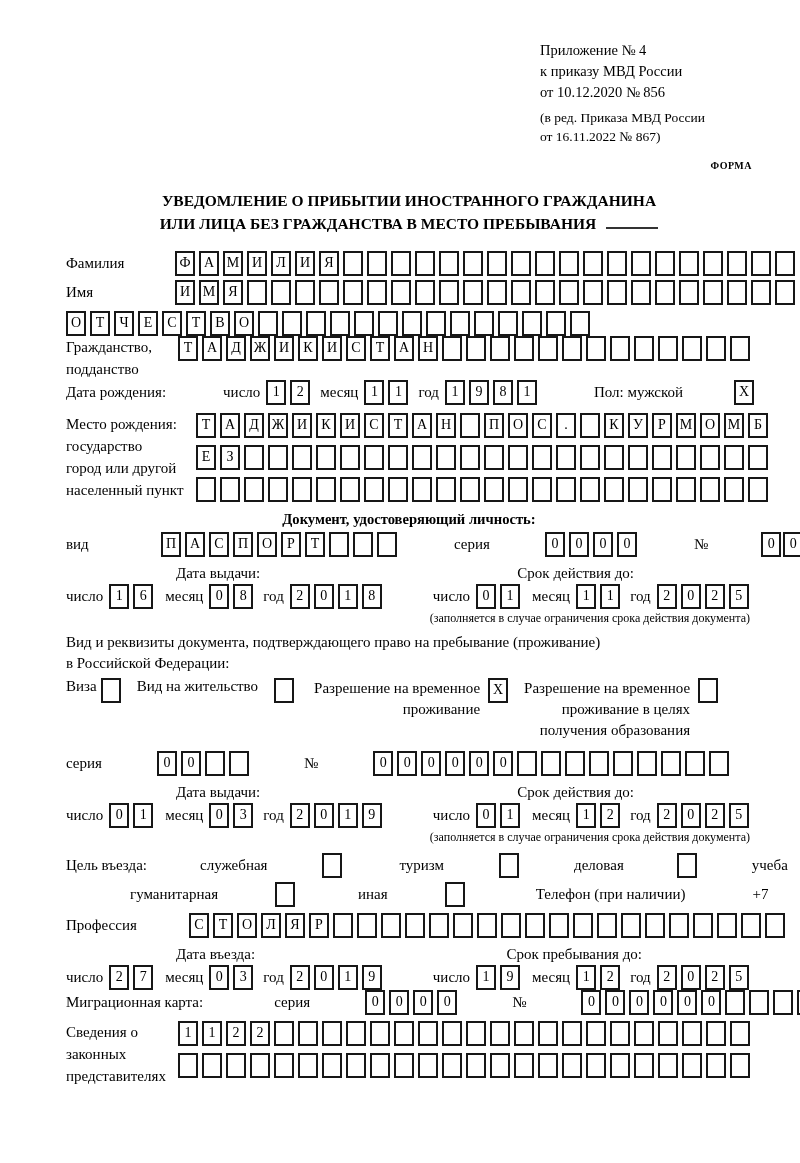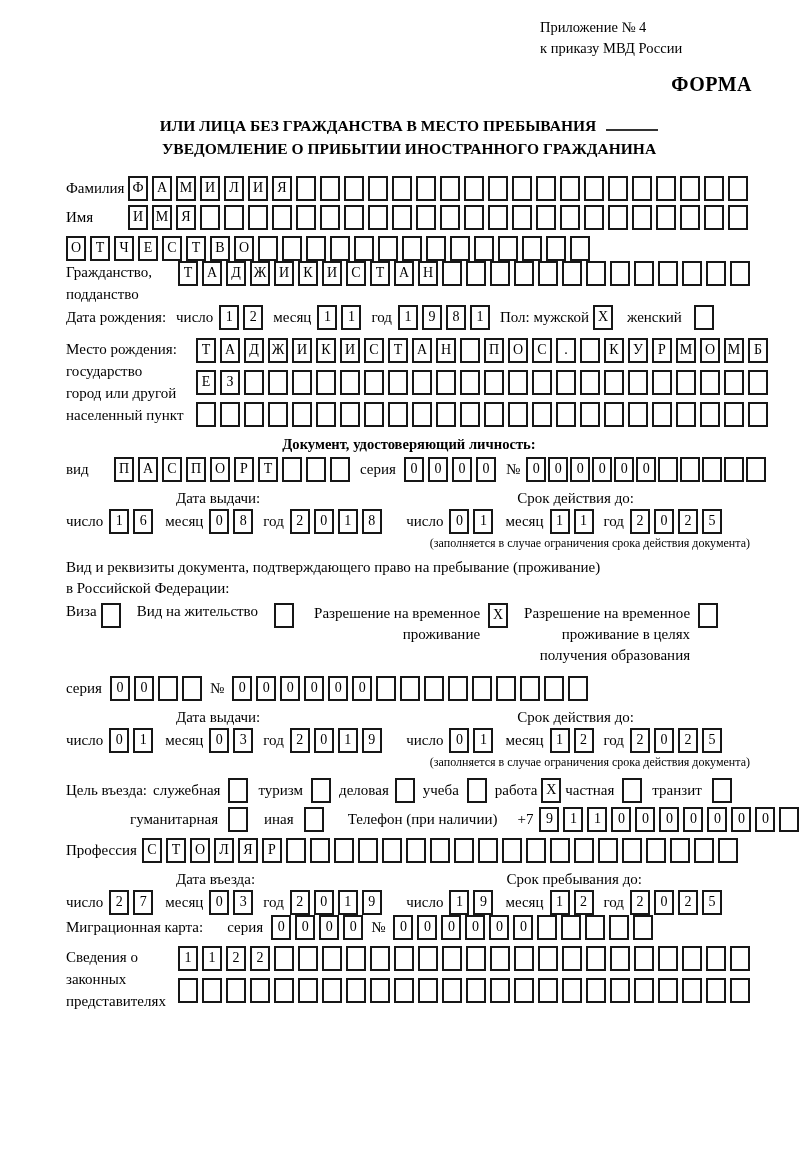--- a/index.html
+++ b/index.html
@@ -1,30 +1,30 @@
 <!DOCTYPE html>
 <html><head>
 <meta charset="utf-8">
 <style>
   html,body{margin:0;padding:0;background:#ffffff;color:#000;}
   body{width:800px;height:1163px;font-family:"Liberation Serif","DejaVu Serif",serif;font-size:15px;overflow:hidden;}
-  .page{box-sizing:border-box;width:780px;height:1163px;padding:17px 28px 0 66px;}
+  .page{box-sizing:border-box;width:780px;height:1163px;padding:40px 28px 0 66px;}
   
   .bx{display:inline-block;box-sizing:border-box;flex:none;width:20px;height:25px;border:2px solid #171717;
       margin-right:4px;text-align:center;font-size:14px;line-height:20px;background:#fff;}
   .tight .bx{margin-right:2px;}
   .boxes{display:inline-flex;flex:none;}
-  .row{display:flex;align-items:center;}
+  .row{display:flex;align-items:center;gap:47px;}
   .rowtop{display:flex;align-items:flex-start;}
   .lbl{flex:none;}
   .lblcol{flex:none;line-height:22px;}
   .w62{width:62px;}  .w112{width:112px;} .w148{width:148px;} .w130{width:130px;} .w76{width:76px;}
   .appendix{margin-left:auto;width:212px;line-height:21px;font-size:14.5px;}
   .amend{font-size:13.5px;line-height:19px;margin-top:5px;}
-  .forma{text-align:right;font-weight:bold;font-size:20px;margin-top:14px;letter-spacing:.5px;}
+  .forma{text-align:right;font-weight:bold;font-size:10px;margin-top:14px;letter-spacing:.5px;}
   .title{text-align:center;font-weight:bold;font-size:15.5px;line-height:23px;margin-top:18px;}
   .blank{display:inline-block;width:52px;border-bottom:2px solid #333;height:14px;margin-left:10px;}
   .sec{font-weight:bold;font-size:14.6px;margin-top:24px;letter-spacing:.2px;}
   .center-bold{text-align:center;font-weight:bold;font-size:14.6px;}
   .small{font-size:12px;}
   .noteR{text-align:right;padding-right:2px;}
   .dl{margin-right:6px;flex:none;}
   .dgrp{display:inline-flex;align-items:center;flex:none;}
   .optblock{display:inline-flex;flex-direction:column;text-align:right;line-height:21px;flex:none;}
   .stack>.boxes{margin-bottom:7px;}
@@ -34,29 +34,34 @@
   .mt12{margin-top:0;}.mt16{margin-top:16px;}
 </style>
 </head>
 <body>
 
 <div class="page">
 
   <div class="appendix">
     <div>Приложение № 4</div>
     <div>к приказу МВД России</div>
+    <div>от 10.12.2020 № 856</div>
+    <div class="amend">
+      <div>(в ред. Приказа МВД России</div>
+      <div>от 16.11.2022 № 867)</div>
+    </div>
   </div>
 
   <div class="forma">ФОРМА</div>
 
   <div class="title">
+    <div>УВЕДОМЛЕНИЕ О ПРИБЫТИИ ИНОСТРАННОГО ГРАЖДАНИНА</div>
     <div>
       <span>ИЛИ ЛИЦА БЕЗ ГРАЖДАНСТВА В МЕСТО ПРЕБЫВАНИЯ</span><span class="blank"></span>
     </div>
-    <div>УВЕДОМЛЕНИЕ О ПРИБЫТИИ ИНОСТРАННОГО ГРАЖДАНИНА</div>
   </div>
 
 
   <div class="row mt16">
     <span class="lbl w62">Фамилия</span>
     <span class="boxes">
         <span class="bx">Ф</span>
         <span class="bx">А</span>
         <span class="bx">М</span>
         <span class="bx">И</span>

